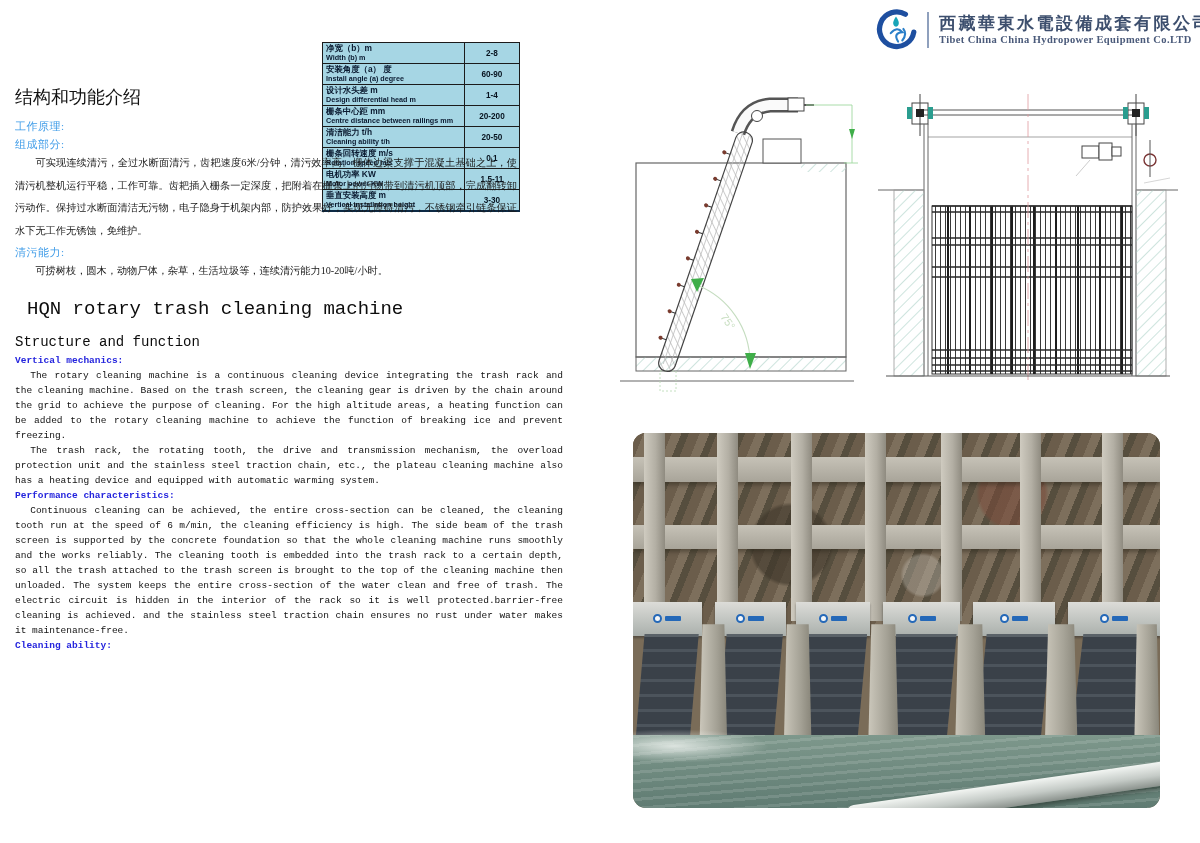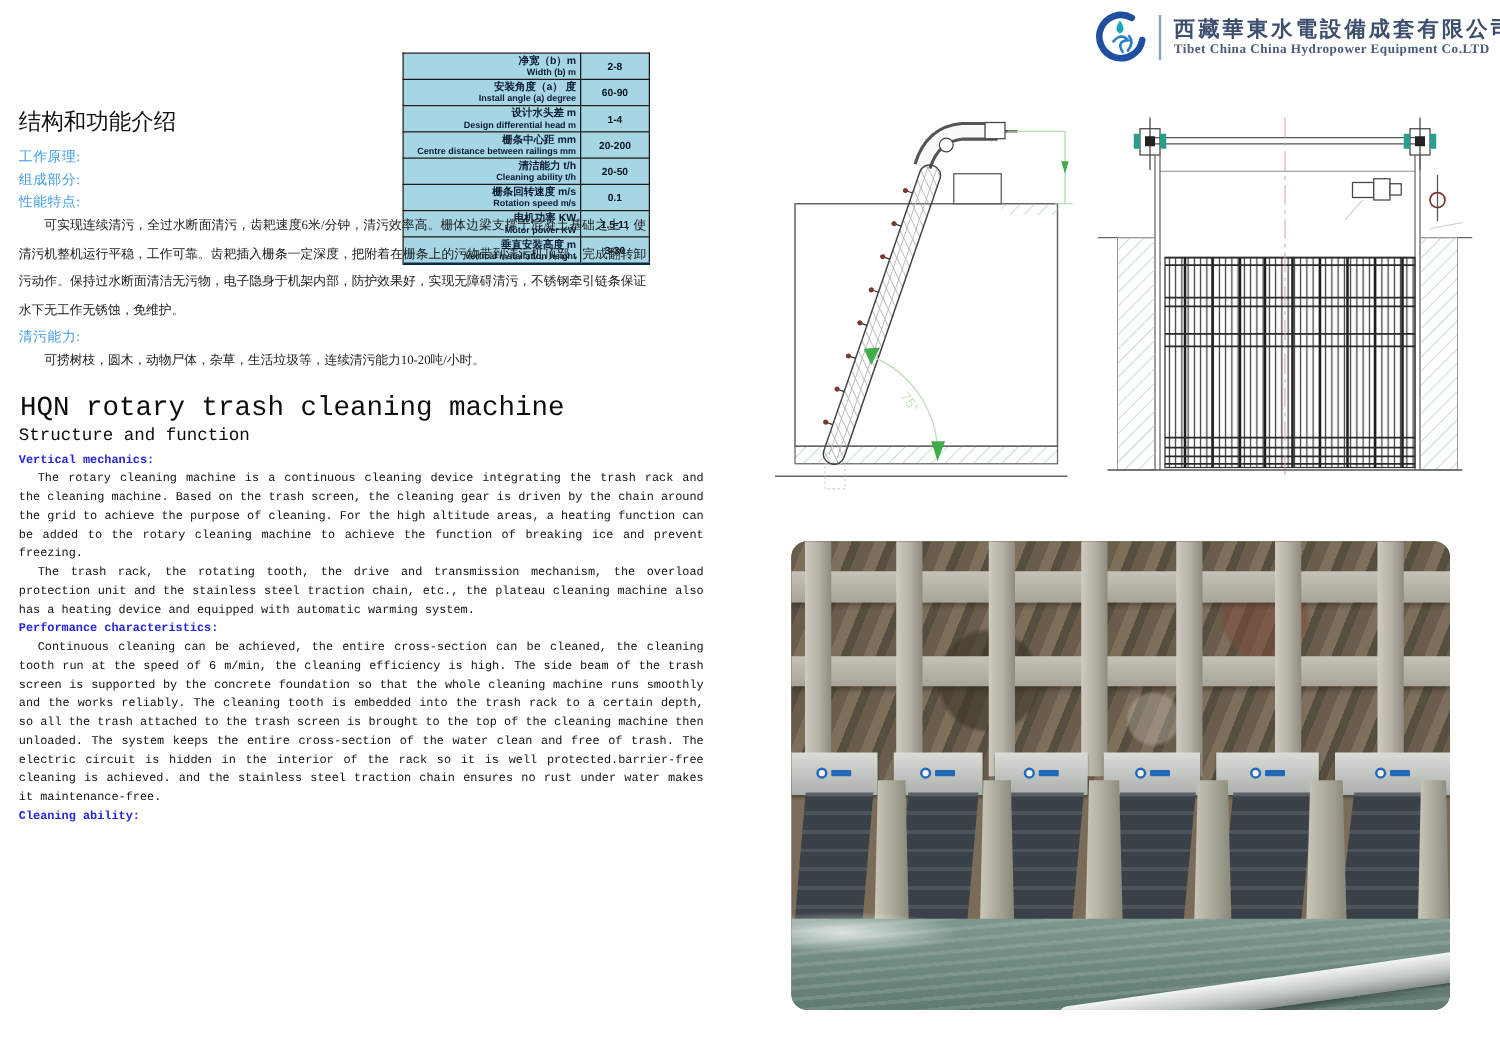--- a/index.html
+++ b/index.html
@@ -15,30 +15,30 @@
   #brand .names{display:flex;flex-direction:column;justify-content:center;}
   .company-zh{font-size:17px;font-weight:bold;color:#3d4f6e;letter-spacing:2.5px;line-height:19px;}
   .company-en{font-size:10.5px;font-weight:bold;color:#4a5a7a;letter-spacing:0.4px;line-height:13px;}
   
   #leftcol{position:absolute;left:15px;top:86px;width:560px;}
   .main-title{font-size:30px;font-weight:400;letter-spacing:1px;line-height:36px;margin:0 0 34px 0;color:#0c0c0c;}
   .intro-title{font-size:18px;font-weight:400;line-height:22px;margin:0 0 10px 0;color:#111;}
   .zh-sec h3{color:var(--heading_zh);font-size:11px;font-weight:400;line-height:16px;margin:2px 0 0 0;letter-spacing:0.5px;}
   .zh-sec p{width:502px;font-size:10.2px;line-height:22.5px;text-align:justify;text-indent:2em;margin:0;color:#1a1a1a;}
   #en-block{margin-top:14px;font-family:"Liberation Mono",monospace;}
-  .en-title{font-size:22px;font-weight:400;line-height:24px;margin:1px;color:#0c0c0c;}
+  .en-title{font-size:19px;font-weight:400;line-height:24px;margin:12px;color:#0c0c0c;}
   .en-subtitle{font-size:14px;font-weight:400;line-height:19px;margin:0 0 1px 0;color:#0c0c0c;}
   .en-sec h4{color:var(--heading_en);font-size:9.5px;font-weight:700;line-height:15px;margin:0;}
   .en-sec p{width:548px;font-size:9.5px;line-height:15px;text-align:justify;text-indent:1.6em;margin:0;color:#111;}
   
   #spec{position:absolute;left:322px;top:42px;width:198px;border-collapse:collapse;
         font-family:"Liberation Sans",sans-serif;}
   #spec td{background:var(--table_fill);border:1px solid #1b1b1b;padding:1px 3px;vertical-align:middle;}
   #spec tr:last-child td{border-bottom:2px solid #0d2a45;}
-  #spec .lbl{width:146px;text-align:right;}
+  #spec .lbl{width:146px;}
   #spec .lbl .zh{font-size:8.4px;font-weight:700;color:#0a1a30;line-height:9.5px;}
   #spec .lbl .en{font-size:7.2px;font-weight:700;color:#0a1a30;line-height:8.5px;}
   #spec .val{width:52px;text-align:center;font-size:8.2px;font-weight:700;color:#07131f;}
   
   .drawing{position:absolute;}
   
   #photo{position:absolute;left:633px;top:433px;width:527px;height:375px;border-radius:13px;
          overflow:hidden;background:#7a6c58;}
   .hill{position:absolute;left:0;top:0;width:100%;height:54%;
         background:
@@ -159,21 +159,20 @@
   <div id="leftcol">
     <h2 class="intro-title">结构和功能介绍</h2>
 
     <div class="zh-sec">
       <h3>工作原理:</h3>
     </div>
     <div class="zh-sec">
       <h3>组成部分:</h3>
     </div>
     <div class="zh-sec">
-      <h3>性能特点:</h3>
       <p>可实现连续清污，全过水断面清污，齿耙速度6米/分钟，清污效率高。栅体边梁支撑于混凝土基础之上，使清污机整机运行平稳，工作可靠。齿耙插入栅条一定深度，把附着在栅条上的污物带到清污机顶部，完成翻转卸污动作。保持过水断面清洁无污物，电子隐身于机架内部，防护效果好，实现无障碍清污，不锈钢牵引链条保证水下无工作无锈蚀，免维护。</p>
     </div>
     <div class="zh-sec">
       <h3>清污能力:</h3>
       <p>可捞树枝，圆木，动物尸体，杂草，生活垃圾等，连续清污能力10-20吨/小时。</p>
     </div>
 
     <div id="en-block">
       <h2 class="en-title">HQN rotary trash cleaning machine</h2>
       <h3 class="en-subtitle">Structure and function</h3>

